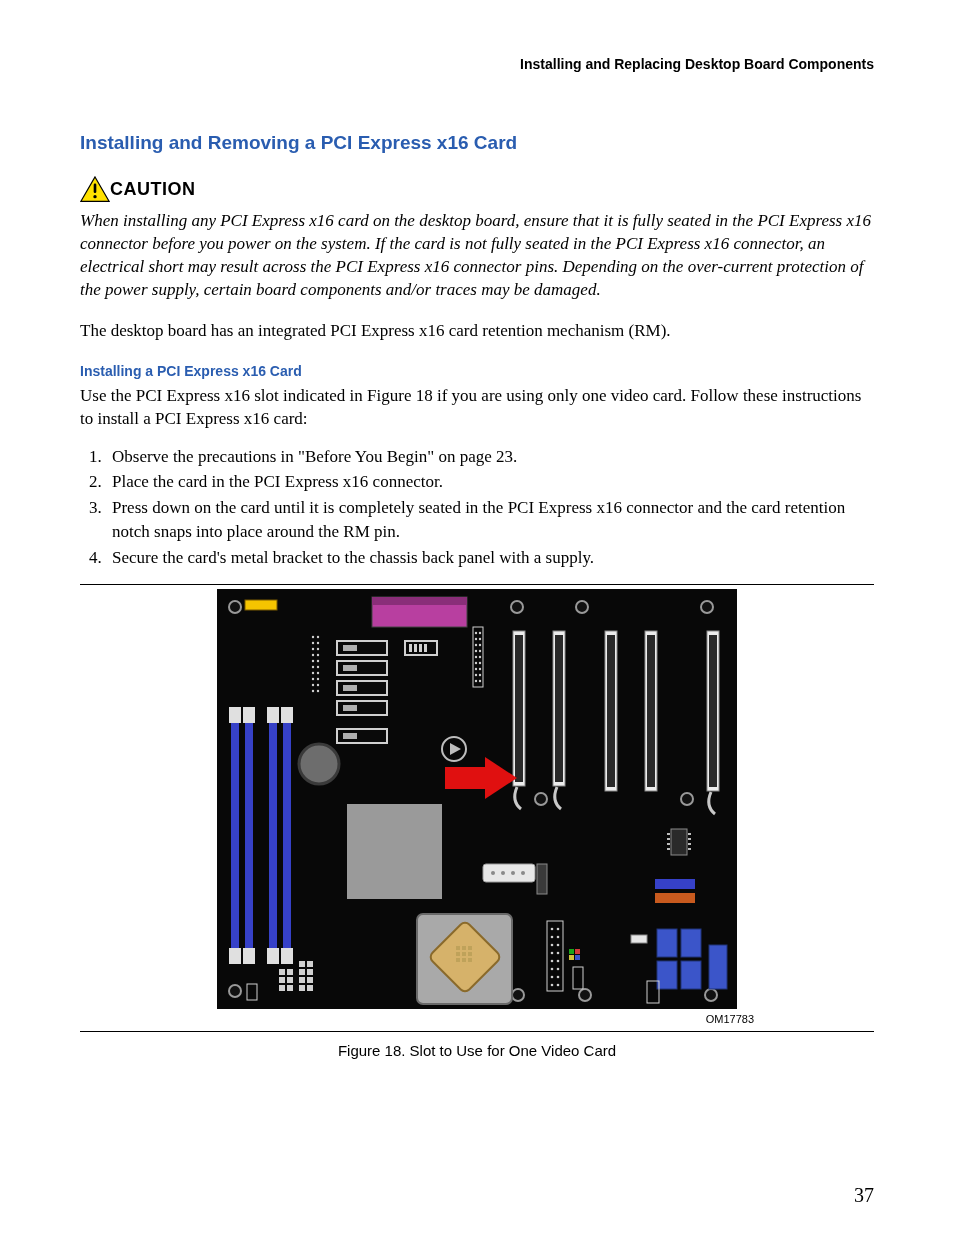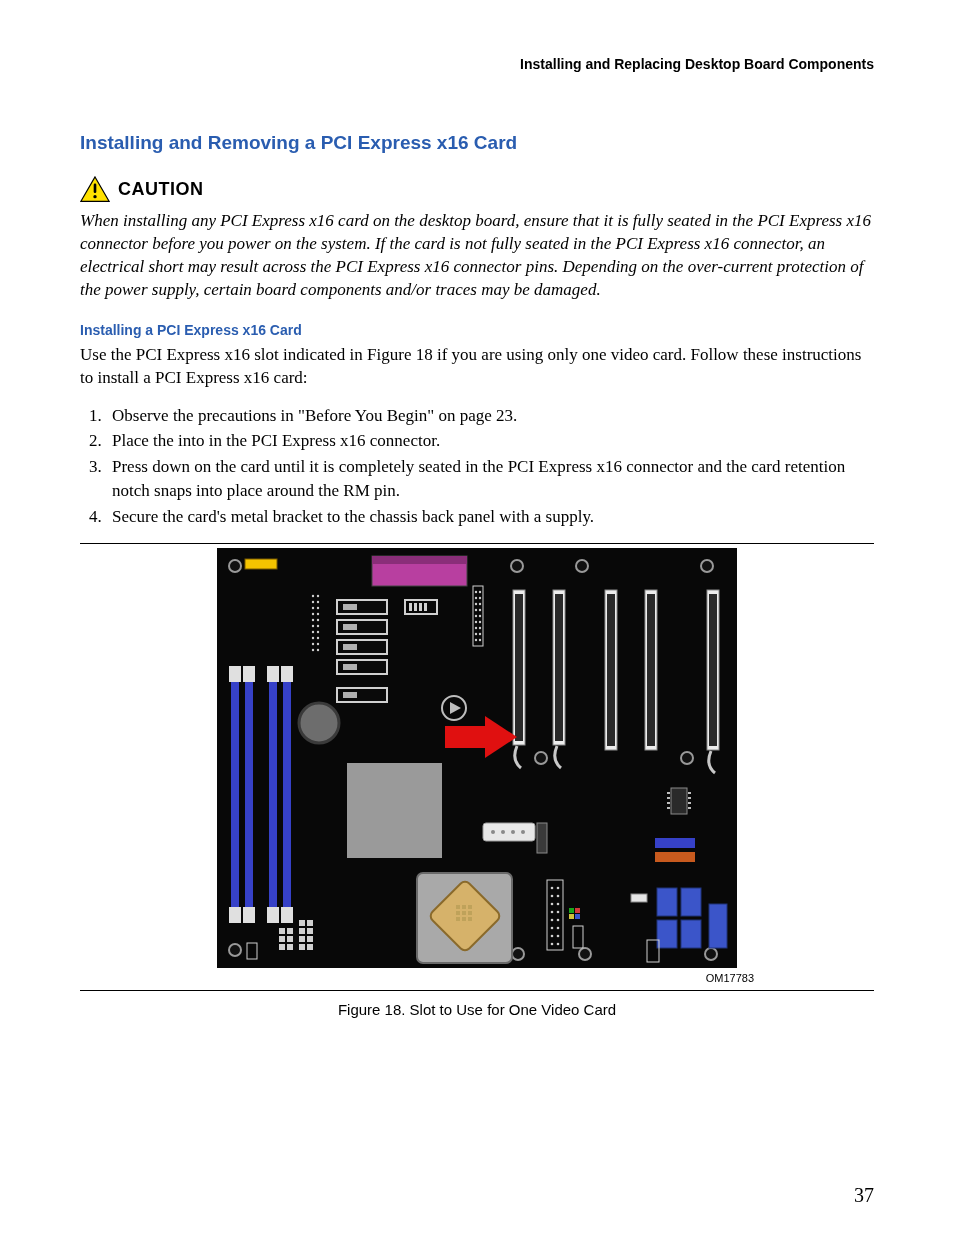--- a/index.html
+++ b/index.html
@@ -27,21 +27,20 @@
   h1.section-title {
     font-family: Arial, Helvetica, sans-serif;
     color: #2a5db0;
     font-size: 19px;
     font-weight: bold;
     margin: 0 0 22px 0;
   }
   .caution-row {
     display: flex;
     align-items: center;
-    gap: 8px;
     margin-bottom: 8px;
   }
   .caution-label {
     font-family: Arial, Helvetica, sans-serif;
     font-weight: bold;
     font-size: 18px;
     letter-spacing: 0.5px;
   }
   .indent {
     margin-left: 35px;
@@ -125,28 +124,29 @@
         <polygon points="16,1 31,27 1,27" fill="#ffe100" stroke="#000" stroke-width="1.3"></polygon>
         <rect x="14.6" y="8" width="2.8" height="10" rx="1.3" fill="#000"></rect>
         <circle cx="16" cy="22" r="1.8" fill="#000"></circle>
       </svg>
     </span>
     <span class="caution-label">CAUTION</span>
   </div>
 
   <p class="caution-text indent">When installing any PCI Express x16 card on the desktop board, ensure that it is fully seated in the PCI Express x16 connector before you power on the system.  If the card is not fully seated in the PCI Express x16 connector, an electrical short may result across the PCI Express x16 connector pins.  Depending on the over-current protection of the power supply, certain board components and/or traces may be damaged.</p>
 
+  <p class="body indent">The desktop board has an integrated PCI Express x16 card retention mechanism (RM).</p>
 
   <h2 class="sub-title">Installing a PCI Express x16 Card</h2>
 
   <p class="body indent">Use the PCI Express x16 slot indicated in Figure 18 if you are using only one video card.  Follow these instructions to install a PCI Express x16 card:</p>
 
   <ol class="steps indent">
     <li>Observe the precautions in "Before You Begin" on page 23.</li>
-    <li>Place the into in the PCI Express x16 connector.</li>
+    <li>Place the card in the PCI Express x16 connector.</li>
     <li>Press down on the card until it is completely seated in the PCI Express x16 connector and the card retention notch snaps into place around the RM pin.</li>
     <li>Secure the card's metal bracket to the chassis back panel with a supply.</li>
   </ol>
 
   <hr class="sep">
 
   <div class="figure-wrap">
     <svg width="520" height="420" viewBox="0 0 520 420">
 
       <rect x="0" y="0" width="520" height="420" fill="#080808"></rect>

